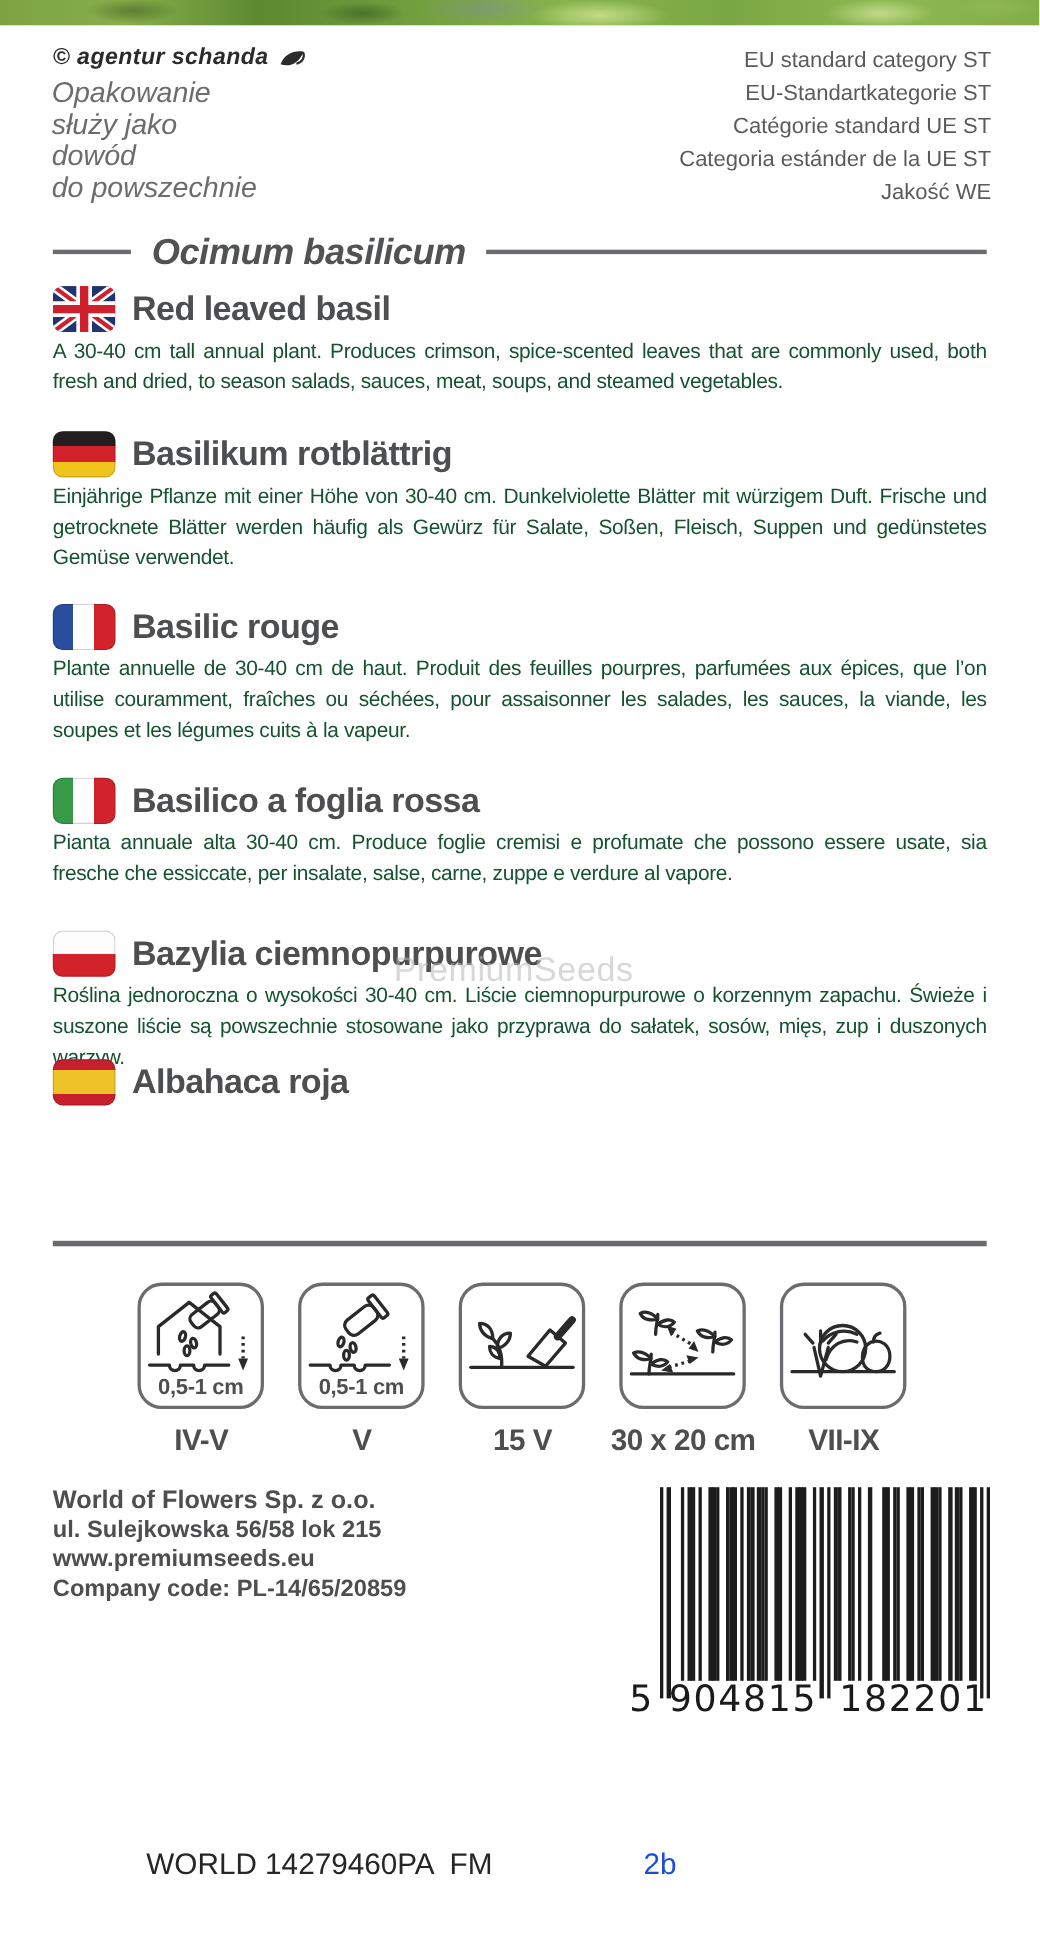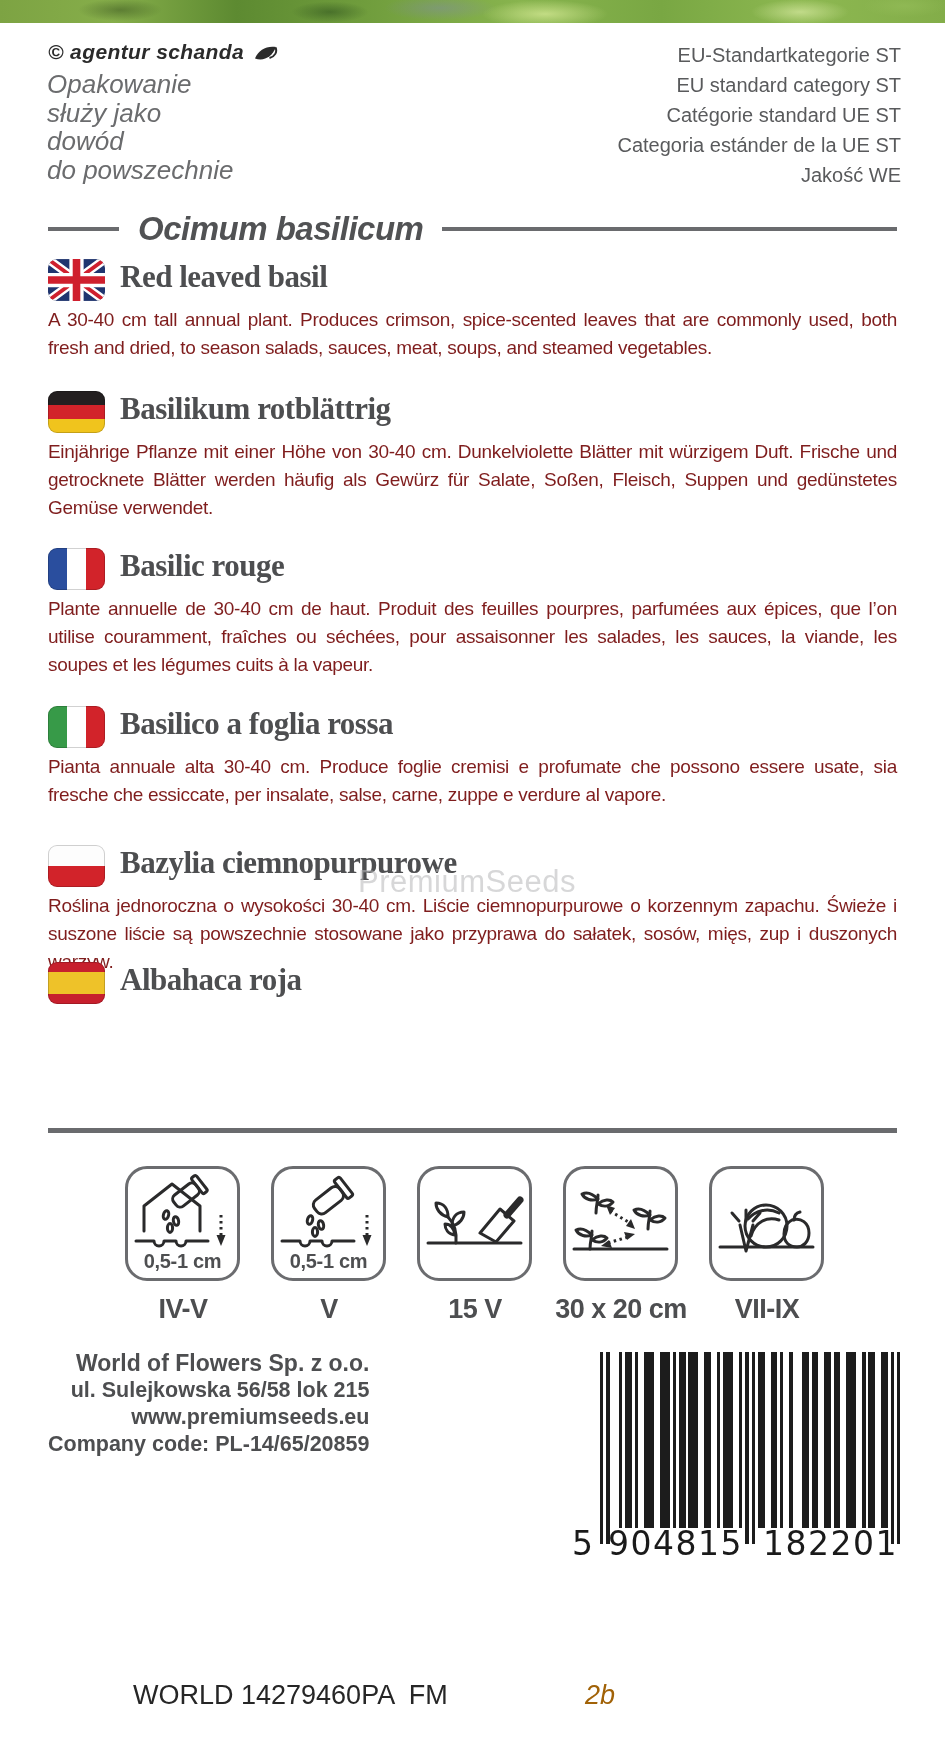--- a/index.html
+++ b/index.html
@@ -30,66 +30,66 @@
   
   .species-row{position:absolute;left:48px;top:210px;width:849px;display:flex;align-items:center;}
   .rule{height:4px;background:#6a6b6e;}
   .rule-l{width:71px;}
   .rule-r{flex:1;}
   .species-title{font-size:33px;font-weight:bold;font-style:italic;color:#515254;
                  letter-spacing:-0.5px;margin:0 19px;white-space:nowrap;}
 
   
   .section{position:absolute;left:48px;width:849px;}
-  .sec-head{display:flex;gap:15px;height:44px;font-family:Liberation Serif, serif;}
+  .sec-head{display:flex;align-items:center;gap:15px;height:44px;}
   .flag{width:57px;height:42px;border-radius:9px;flex:0 0 auto;box-shadow:inset 0 0 0 1px rgba(0,0,0,.18);}
   .flag-de{background:linear-gradient(#231f20 0 33%,#d2232a 33% 66%,#f0c41d 66%);}
   .flag-fr{background:linear-gradient(90deg,#2a4e9e 0 33%,#ffffff 33% 66%,#d2232a 66%);}
   .flag-it{background:linear-gradient(90deg,#379a48 0 33%,#ffffff 33% 66%,#d2232a 66%);}
   .flag-pl{background:linear-gradient(#fdfdfd 0 50%,#d2232a 50%);}
   .flag-es{background:linear-gradient(#c71f2d 0 24%,#eec229 24% 76%,#c71f2d 76%);}
   .sec-title{font-size:31px;font-weight:bold;color:#4d4e50;letter-spacing:-0.5px;white-space:nowrap;}
-  .sec-body{margin-top:3px;font-size:19px;line-height:28px;color:#7f1d1d;
+  .sec-body{margin-top:3px;font-size:19px;line-height:28px;color:#14532d;
             letter-spacing:-0.3px;text-align:justify;}
 
   .watermark{position:absolute;left:358px;top:864px;font-size:31px;color:#b7b8ba;opacity:.55;
              letter-spacing:.5px;z-index:5;pointer-events:none;}
 
   .divider{position:absolute;left:48px;top:1128px;width:849px;height:5px;background:#6a6b6e;}
 
   
   .picto{position:absolute;top:1166px;width:115px;height:115px;border:3px solid #6b6c6f;
          border-radius:22px;box-sizing:border-box;background:#fff;}
   .picto svg{position:absolute;left:0;top:0;}
   .depth-label{position:absolute;bottom:5px;left:0;width:100%;text-align:center;
                font-size:20px;font-weight:bold;color:#4e4f51;letter-spacing:-0.3px;}
   .picto-label{position:absolute;top:1294px;width:160px;text-align:center;
                font-size:27px;font-weight:bold;color:#4d4e50;letter-spacing:-0.5px;}
   .pk{stroke:#2a2a2b;stroke-width:3;fill:none;stroke-linecap:round;stroke-linejoin:round;}
   .pkf{fill:#2a2a2b;stroke:none;}
   .pkd{stroke:#2a2a2b;stroke-width:3;fill:none;stroke-dasharray:2.5 3.5;}
 
   
-  .company{position:absolute;left:48px;top:1350px;color:#4d4e50;font-weight:bold;text-align:right;}
+  .company{position:absolute;left:48px;top:1350px;color:#4d4e50;font-weight:bold;}
   .company .c-name{font-size:23px;line-height:27px;}
   .company .c-line{font-size:21.5px;line-height:27px;}
 
   .barcode{position:absolute;left:570px;top:1350px;width:345px;height:215px;}
   .bars{position:absolute;left:30px;top:2px;width:300px;height:194px;}
   .bar{position:absolute;top:0;background:#1c1c1c;}
   .bc-digits{position:absolute;top:174px;left:0;width:345px;height:40px;
              font-family:"DejaVu Sans",sans-serif;font-size:33px;color:#1a1a1a;}
   .bc-d1{position:absolute;left:2px;top:0;}
   .bc-d2{position:absolute;left:38px;top:0;letter-spacing:1.5px;}
   .bc-d3{position:absolute;left:193px;top:0;letter-spacing:1.5px;}
 
   
   .print-code{position:absolute;left:133px;top:1680px;font-size:27px;color:#262626;
               letter-spacing:0;white-space:pre;font-family:"Liberation Sans",sans-serif;}
-  .batch-code{position:absolute;left:585px;top:1680px;font-size:27px;color:#a16207;font-style:italic;}
+  .batch-code{position:absolute;left:585px;top:1680px;font-size:27px;color:#1d4ed8;}
 </style>
 </head>
 <body>
 
 <div class="photo-strip"></div>
 
 <div class="credit">
   <span>© agentur schanda</span>
   <svg width="26" height="18" viewBox="0 0 26 18">
     <path d="M24,2 C15,0.5 6.5,4.5 3,13.5 C12,16.5 20,12 24,2 Z" fill="#2b2b2b"></path>
@@ -98,22 +98,22 @@
 </div>
 
 <div class="pack-note">
   <div>Opakowanie</div>
   <div>służy jako</div>
   <div>dowód</div>
   <div>do powszechnie</div>
 </div>
 
 <div class="eu-cat">
+  <div>EU standard category ST</div>
   <div>EU-Standartkategorie ST</div>
-  <div>EU standard category ST</div>
   <div>Catégorie standard UE ST</div>
   <div>Categoria estánder de la UE ST</div>
   <div>Jakość WE</div>
 </div>
 
 <div class="species-row">
   <div class="rule rule-l"></div>
   <div class="species-title">Ocimum basilicum</div>
   <div class="rule rule-r"></div>
 </div>

